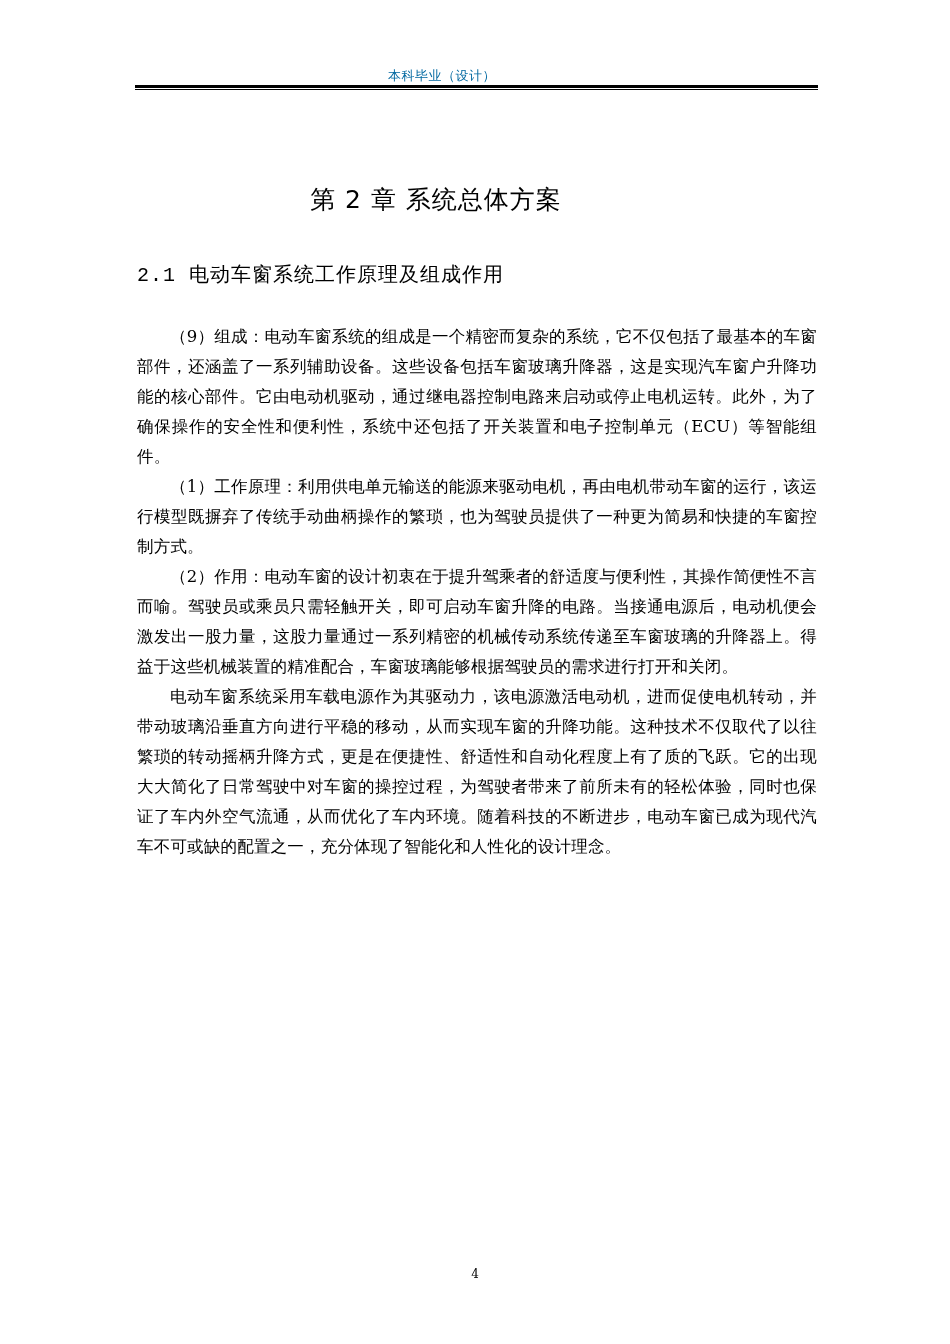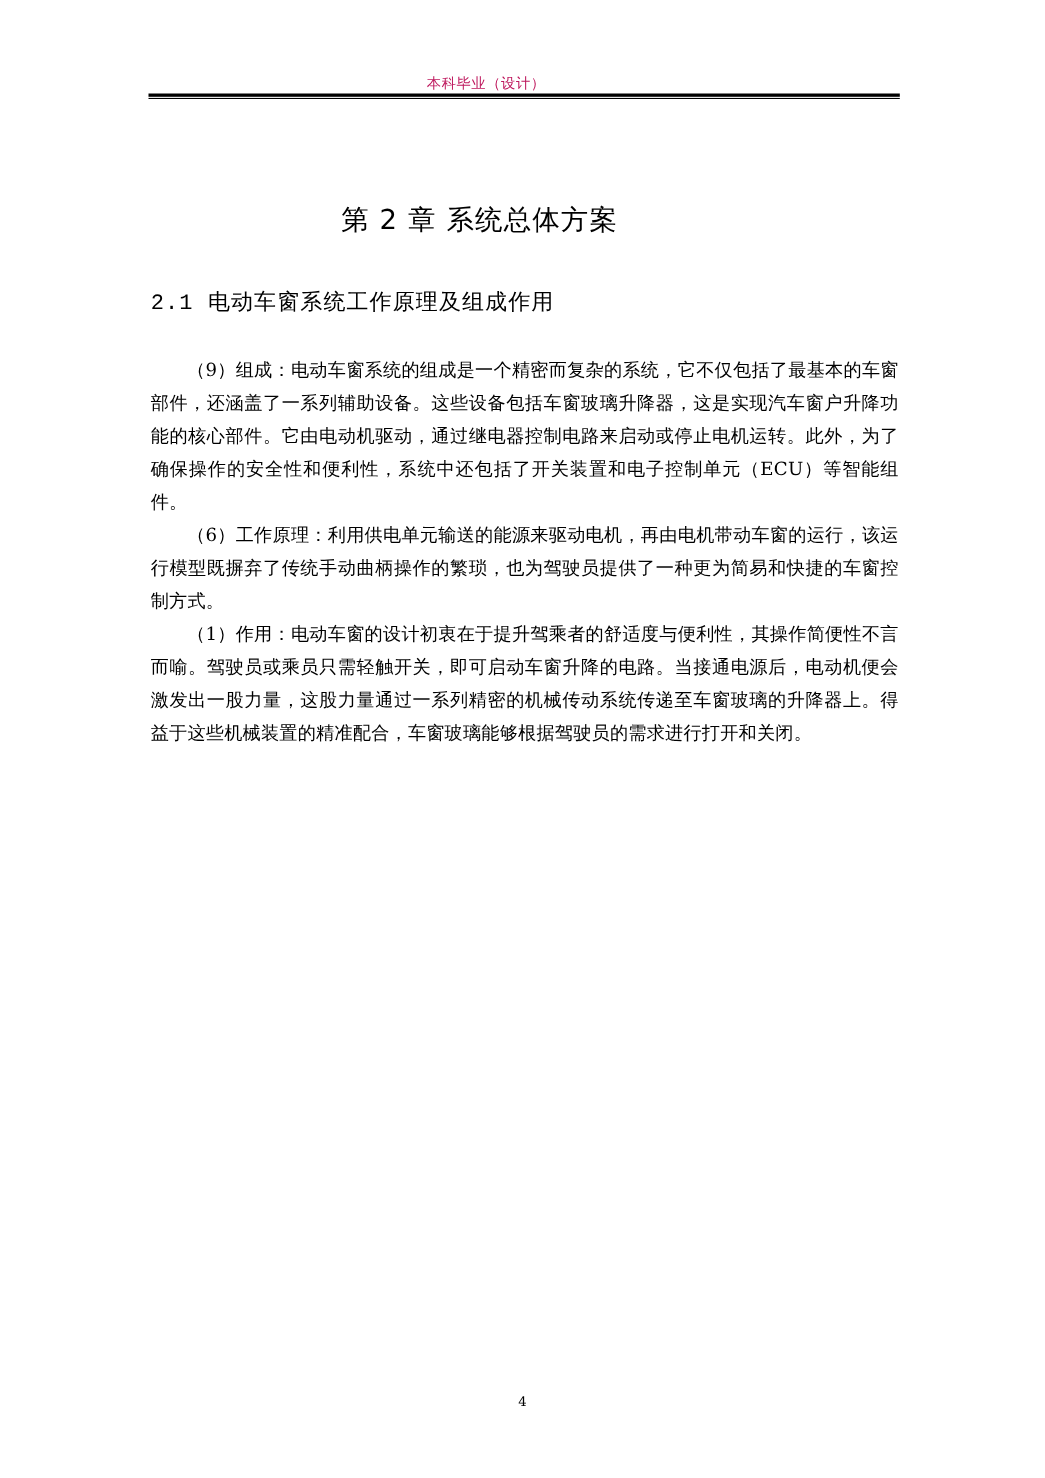--- a/index.html
+++ b/index.html
@@ -1,19 +1,19 @@
 <!DOCTYPE html>
 <html><head>
 <meta charset="utf-8">
 <style>
   html, body { margin: 0; padding: 0; background: #ffffff; }
   body { width: 950px; height: 1344px; position: relative; overflow: hidden;
          font-family: "DejaVu Serif", "Liberation Serif", serif; color: #000; }
   .header-text { position: absolute; top: 67px; left: 0; width: 884px; text-align: center;
-                 font-size: 13px; color: #be185d; font-family: "DejaVu Sans", sans-serif; letter-spacing: 0.5px; }
+                 font-size: 13px; color: #0369a1; font-family: "DejaVu Sans", sans-serif; letter-spacing: 0.5px; }
   .header-rule { position: absolute; top: 85px; left: 135px; width: 683px; height: 3px; background: #000; }
   .header-rule2 { position: absolute; top: 89px; left: 135px; width: 683px; height: 1px; background: #000; }
   .chapter-title { position: absolute; top: 183px; left: 0; width: 872px; text-align: center;
                    font-family: "DejaVu Sans", sans-serif; font-size: 25px; letter-spacing: 1px; }
   .section-title { position: absolute; top: 261px; left: 137px; font-family: Liberation Mono, monospace;
                    font-size: 20px; letter-spacing: 1px; }
   .body { position: absolute; top: 322px; left: 137px; width: 680px; }
   .para { font-size: 16.5px; line-height: 30px; text-indent: 2em; text-align: justify; margin: 0; letter-spacing: 0.2px; }
   .page-num { position: absolute; top: 1267px; left: 0; width: 950px; text-align: center; font-size: 12px; }
 </style>
@@ -22,17 +22,18 @@
 
 <div class="header-text">本科毕业（设计）</div>
 <div class="header-rule"></div>
 <div class="header-rule2"></div>
 
 <div class="chapter-title">第 2 章 系统总体方案</div>
 <div class="section-title">2.1  电动车窗系统工作原理及组成作用</div>
 
 <div class="body">
   <p class="para">（9）组成：电动车窗系统的组成是一个精密而复杂的系统，它不仅包括了最基本的车窗部件，还涵盖了一系列辅助设备。这些设备包括车窗玻璃升降器，这是实现汽车窗户升降功能的核心部件。它由电动机驱动，通过继电器控制电路来启动或停止电机运转。此外，为了确保操作的安全性和便利性，系统中还包括了开关装置和电子控制单元（ECU）等智能组件。</p>
-  <p class="para">（6）工作原理：利用供电单元输送的能源来驱动电机，再由电机带动车窗的运行，该运行模型既摒弃了传统手动曲柄操作的繁琐，也为驾驶员提供了一种更为简易和快捷的车窗控制方式。</p>
-  <p class="para">（1）作用：电动车窗的设计初衷在于提升驾乘者的舒适度与便利性，其操作简便性不言而喻。驾驶员或乘员只需轻触开关，即可启动车窗升降的电路。当接通电源后，电动机便会激发出一股力量，这股力量通过一系列精密的机械传动系统传递至车窗玻璃的升降器上。得益于这些机械装置的精准配合，车窗玻璃能够根据驾驶员的需求进行打开和关闭。</p>
+  <p class="para">（1）工作原理：利用供电单元输送的能源来驱动电机，再由电机带动车窗的运行，该运行模型既摒弃了传统手动曲柄操作的繁琐，也为驾驶员提供了一种更为简易和快捷的车窗控制方式。</p>
+  <p class="para">（2）作用：电动车窗的设计初衷在于提升驾乘者的舒适度与便利性，其操作简便性不言而喻。驾驶员或乘员只需轻触开关，即可启动车窗升降的电路。当接通电源后，电动机便会激发出一股力量，这股力量通过一系列精密的机械传动系统传递至车窗玻璃的升降器上。得益于这些机械装置的精准配合，车窗玻璃能够根据驾驶员的需求进行打开和关闭。</p>
+  <p class="para">电动车窗系统采用车载电源作为其驱动力，该电源激活电动机，进而促使电机转动，并带动玻璃沿垂直方向进行平稳的移动，从而实现车窗的升降功能。这种技术不仅取代了以往繁琐的转动摇柄升降方式，更是在便捷性、舒适性和自动化程度上有了质的飞跃。它的出现大大简化了日常驾驶中对车窗的操控过程，为驾驶者带来了前所未有的轻松体验，同时也保证了车内外空气流通，从而优化了车内环境。随着科技的不断进步，电动车窗已成为现代汽车不可或缺的配置之一，充分体现了智能化和人性化的设计理念。</p>
 </div>
 
 <div class="page-num">4</div>
 
 </body></html>

